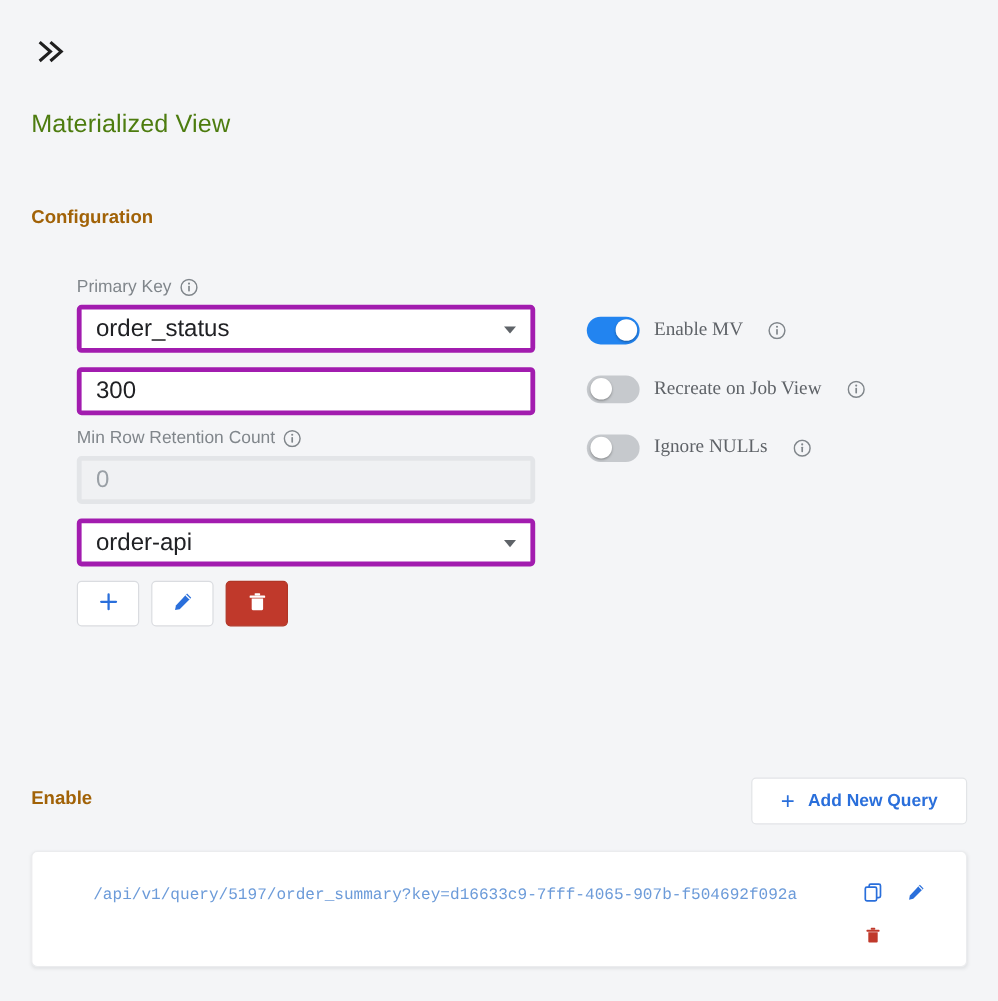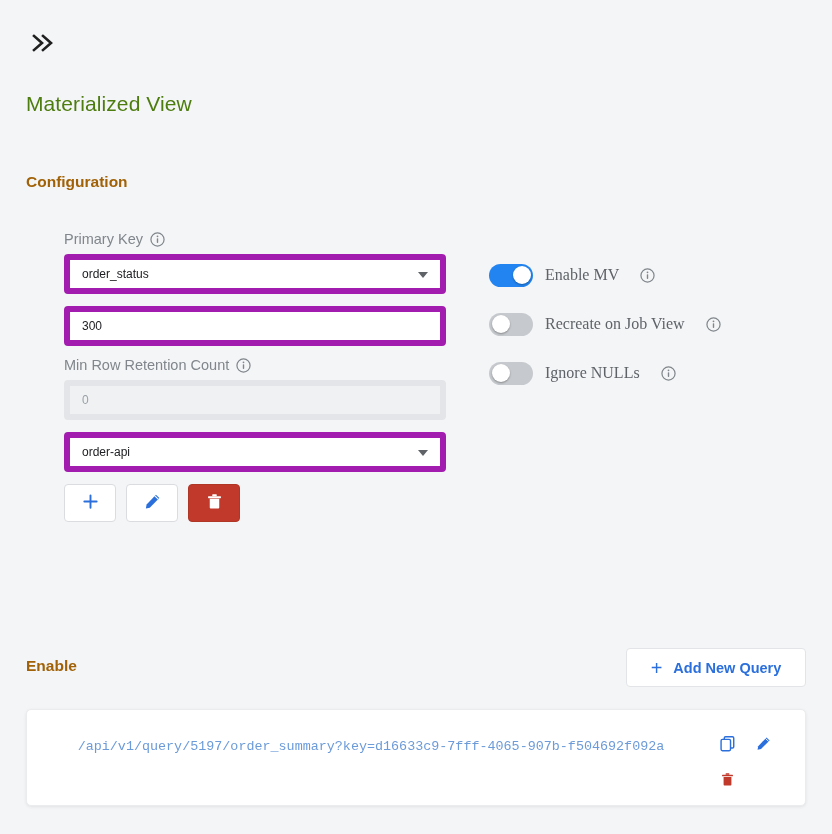--- a/index.html
+++ b/index.html
@@ -43,25 +43,25 @@
   .field-label {
     display: flex; align-items: center; gap: 7px;
     font-size: 14.5px; color: #80868b; margin-bottom: 7px;
     line-height: 1;
   }
   .info-icon { display: inline-flex; flex: 0 0 auto; }
 
   .control {
     width: 382px; height: 40px;
     background: #ffffff;
-    border: 6px solid #a21caf;
+    border: 4px solid #a21caf;
     border-radius: 4px;
     display: flex; align-items: center;
     padding: 0 12px;
-    font-size: 12px; color: #202124;
+    font-size: 20px; color: #202124;
     position: relative;
   }
   .control.select { padding-right: 34px; cursor: pointer; }
   .control.disabled {
     background: #f0f1f3;
     border-color: #e3e5e8;
     color: #9aa0a6;
   }
   .caret {
     position: absolute; right: 12px; top: 50%;

